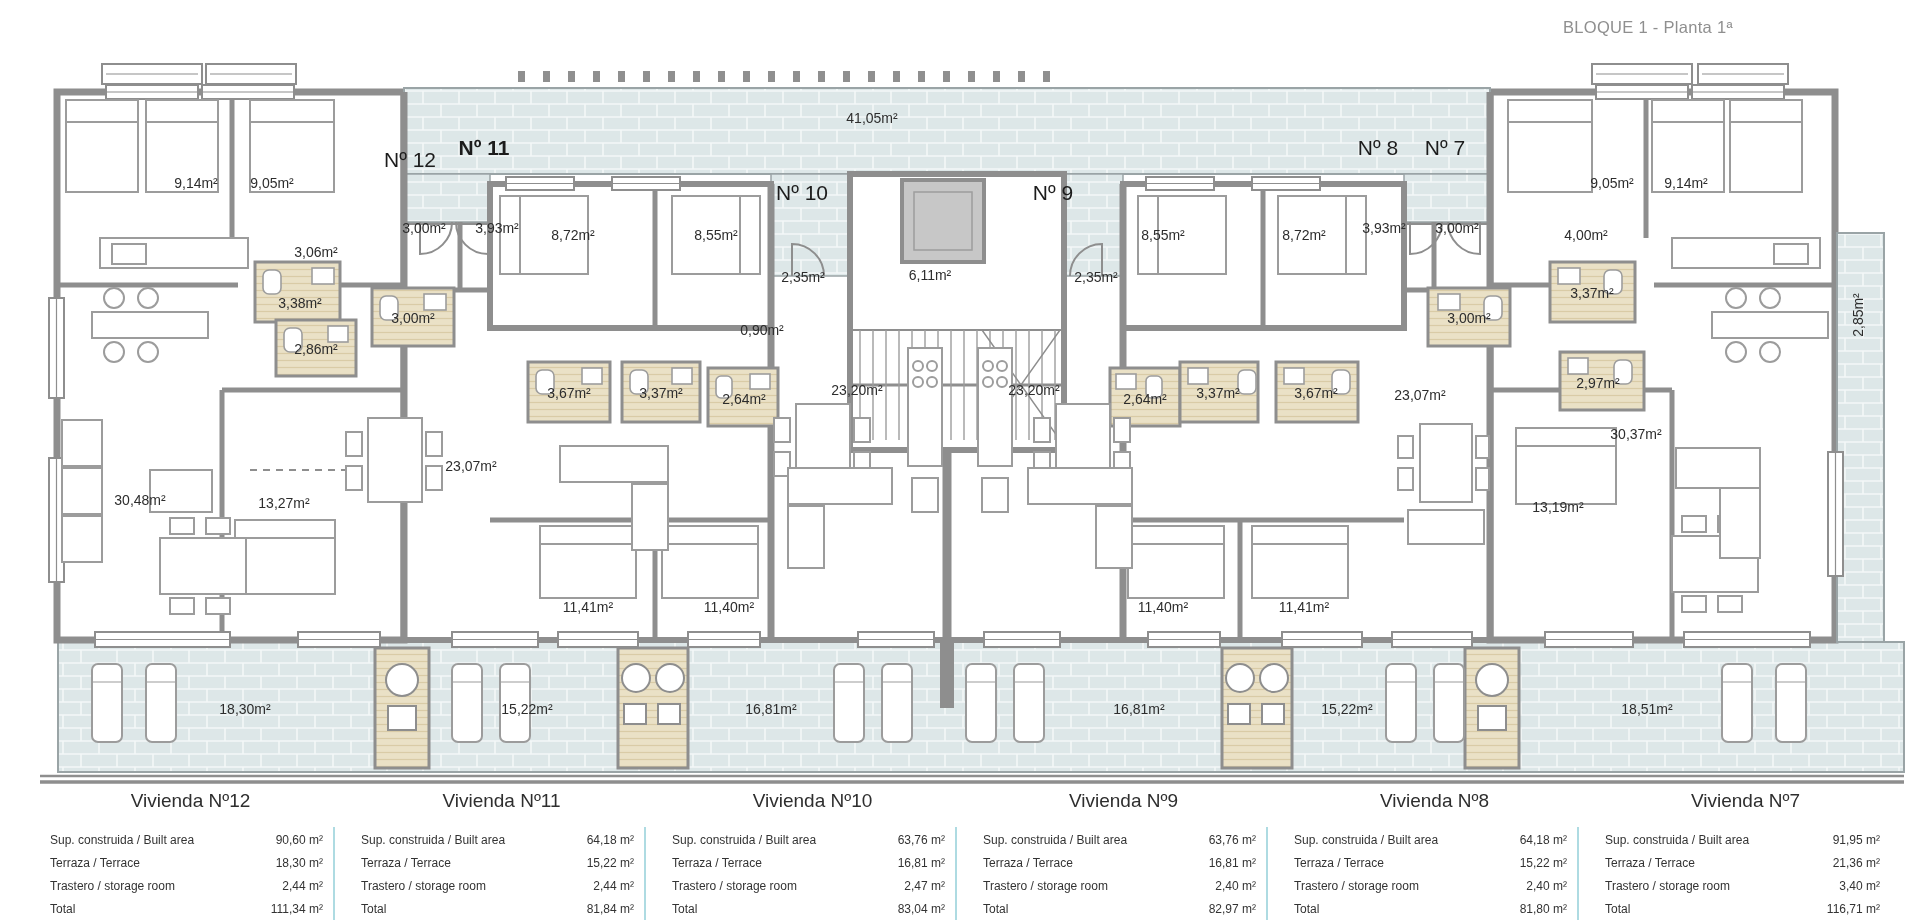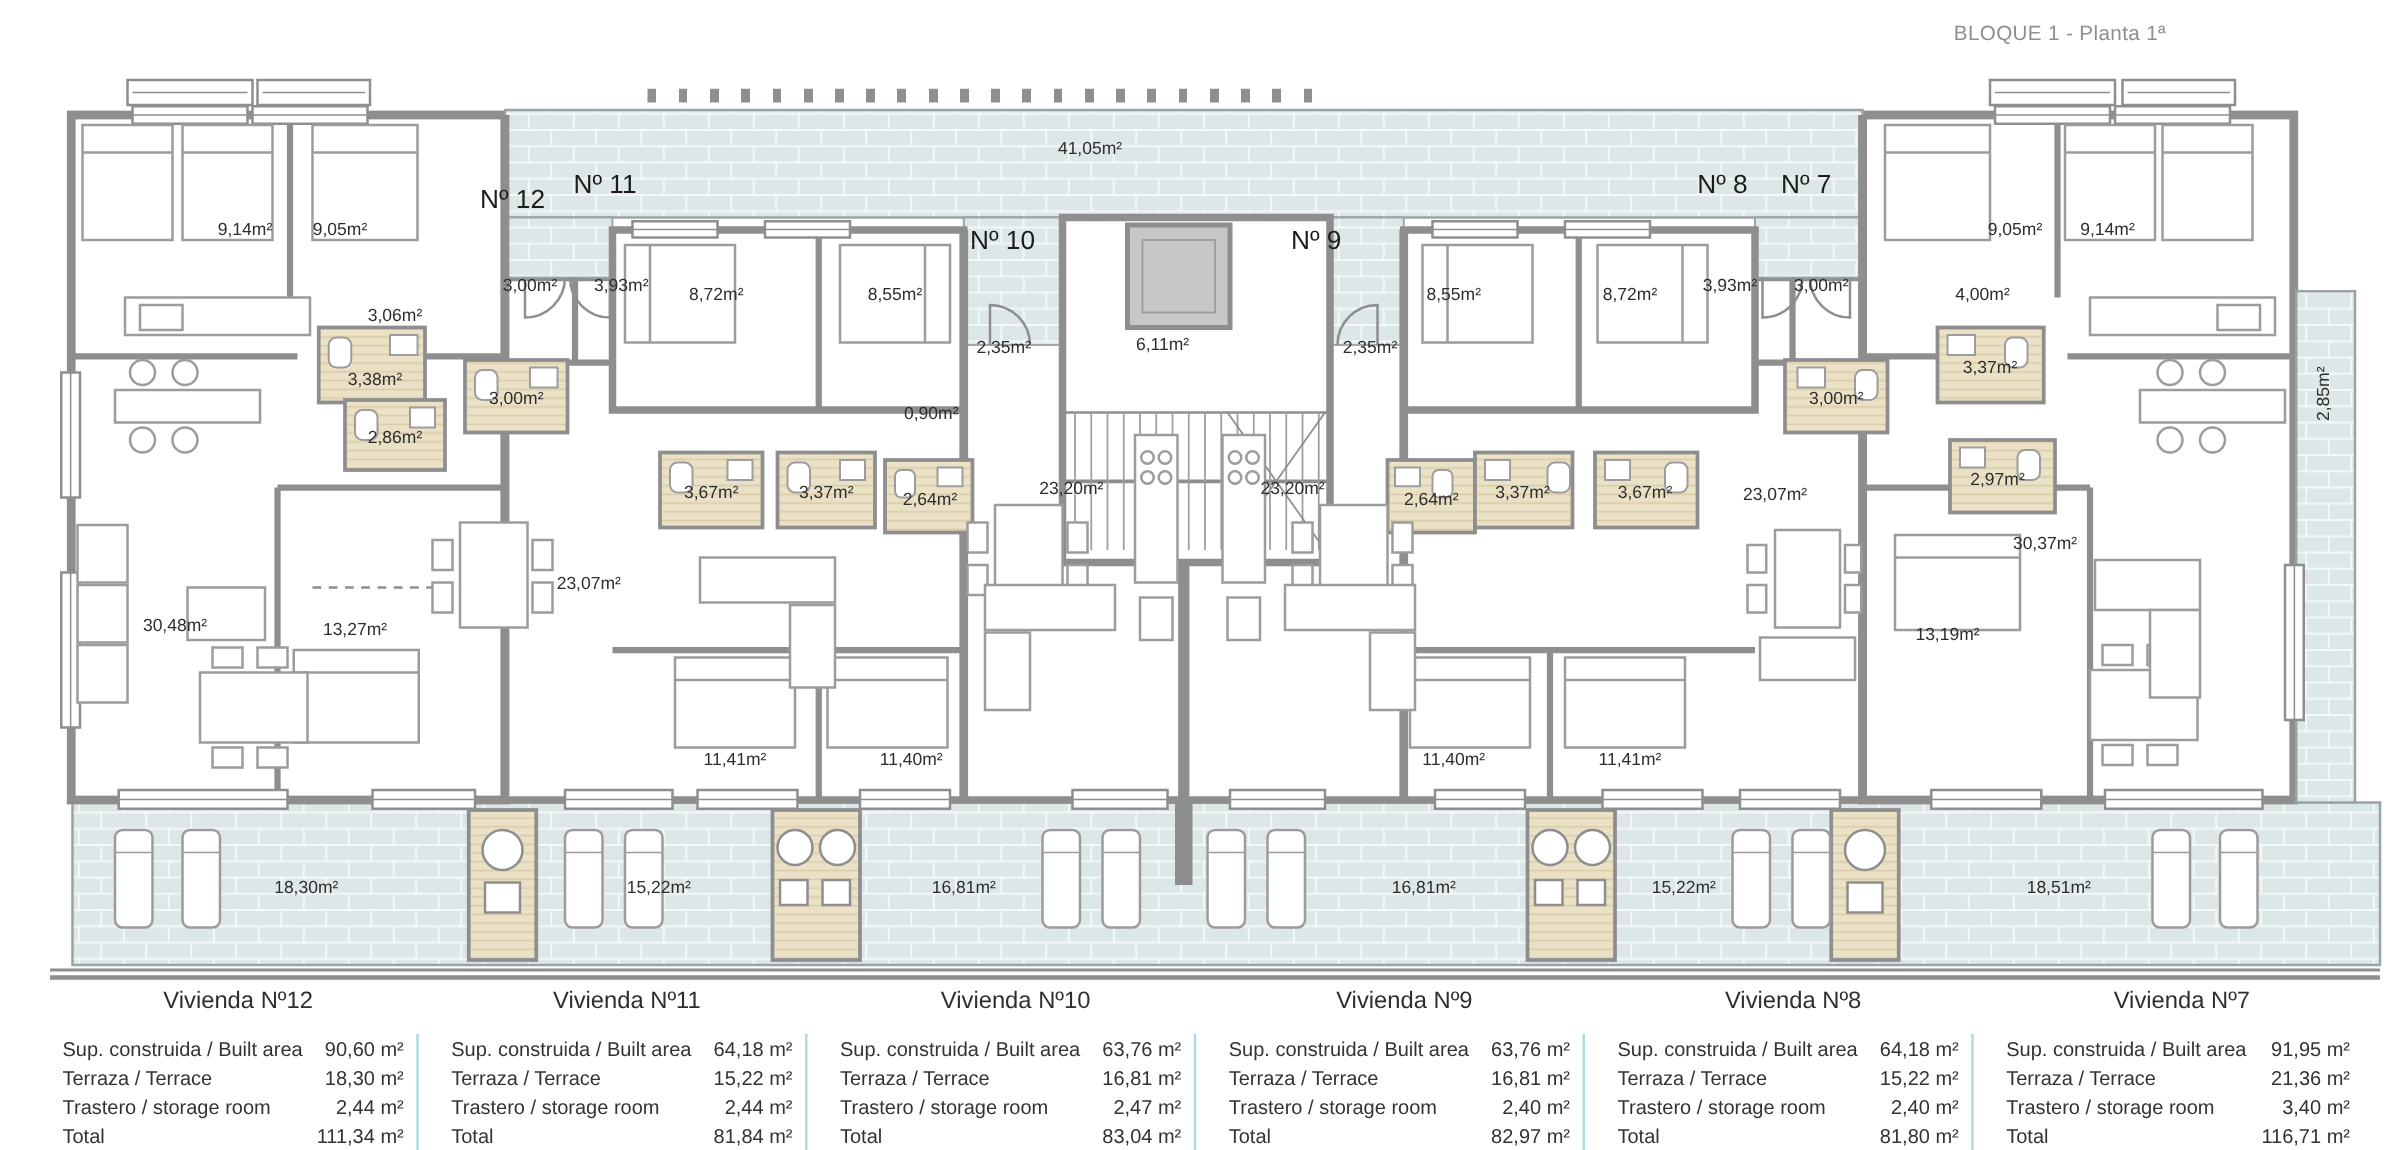--- a/index.html
+++ b/index.html
@@ -11,21 +11,21 @@
   .pl{position:absolute;transform:translate(-50%,-50%);font-size:14px;color:#2d2d2d;white-space:nowrap;}
   .pl.unit{font-size:21px;color:#1c1c1c;}
   .balusters{position:absolute;left:518px;top:71px;width:534px;height:11px;
              background:repeating-linear-gradient(90deg,#8f8f8f 0 7px,transparent 7px 25px);}
   .tables{position:absolute;top:790px;left:40px;width:1856px;display:grid;
           grid-template-columns:repeat(6,1fr);column-gap:10px;color:#333;}
   .ucol{padding:0 6px;}
   .utitle{text-align:center;font-size:19px;margin-bottom:15px;color:#2e2e2e;}
   .rows{padding:2px 10px 4px 4px;}
   .ucol:not(:last-child) .rows{border-right:2px solid #aedbe2;}
-  .trow{display:flex;justify-content:space-between;font-size:16px;line-height:23px;}
+  .trow{display:flex;justify-content:space-between;font-size:12px;line-height:23px;}
   .trow .lab{white-space:nowrap;}
   .trow .val{white-space:nowrap;text-align:right;}
 </style>
 </head>
 <body>
 
 <div class="page">
   <div class="doc-title">BLOQUE 1 - Planta 1ª</div>
 
   <div class="plan">
@@ -323,21 +323,21 @@
           <circle cx="988" cy="382" r="5"></circle>
           <circle cx="1002" cy="382" r="5"></circle>
         <rect x="912" y="478" width="26" height="34"></rect>
           <rect x="982" y="478" width="26" height="34"></rect>
       </g>
     </svg>
 
     <div class="balusters"></div>
     <div id="plan-labels">
         <span class="pl unit" style="left: 410px; top: 160px;">Nº 12</span>
-        <span class="pl unit" style="left: 484px; top: 148px;">Nº 11</span>
+        <span class="pl unit" style="left: 484px; top: 148px; font-weight: bold;">Nº 11</span>
         <span class="pl unit" style="left: 802px; top: 193px;">Nº 10</span>
         <span class="pl unit" style="left: 1053px; top: 193px;">Nº 9</span>
         <span class="pl unit" style="left: 1378px; top: 148px;">Nº 8</span>
         <span class="pl unit" style="left: 1445px; top: 148px;">Nº 7</span>
         <span class="pl" style="left: 872px; top: 118px;">41,05m²</span>
         <span class="pl" style="left: 196px; top: 183px;">9,14m²</span>
         <span class="pl" style="left: 272px; top: 183px;">9,05m²</span>
         <span class="pl" style="left: 316px; top: 252px;">3,06m²</span>
         <span class="pl" style="left: 424px; top: 228px;">3,00m²</span>
         <span class="pl" style="left: 497px; top: 228px;">3,93m²</span>
@@ -349,21 +349,21 @@
         <span class="pl" style="left: 1163px; top: 235px;">8,55m²</span>
         <span class="pl" style="left: 1304px; top: 235px;">8,72m²</span>
         <span class="pl" style="left: 1384px; top: 228px;">3,93m²</span>
         <span class="pl" style="left: 1457px; top: 228px;">3,00m²</span>
         <span class="pl" style="left: 1612px; top: 183px;">9,05m²</span>
         <span class="pl" style="left: 1686px; top: 183px;">9,14m²</span>
         <span class="pl" style="left: 1586px; top: 235px;">4,00m²</span>
         <span class="pl" style="left: 300px; top: 303px;">3,38m²</span>
         <span class="pl" style="left: 413px; top: 318px;">3,00m²</span>
         <span class="pl" style="left: 316px; top: 349px;">2,86m²</span>
-        <span class="pl" style="left: 745px; top: 330px;">0,90m²</span>
+        <span class="pl" style="left: 762px; top: 330px;">0,90m²</span>
         <span class="pl" style="left: 569px; top: 393px;">3,67m²</span>
         <span class="pl" style="left: 661px; top: 393px;">3,37m²</span>
         <span class="pl" style="left: 744px; top: 399px;">2,64m²</span>
         <span class="pl" style="left: 857px; top: 390px;">23,20m²</span>
         <span class="pl" style="left: 1034px; top: 390px;">23,20m²</span>
         <span class="pl" style="left: 1145px; top: 399px;">2,64m²</span>
         <span class="pl" style="left: 1218px; top: 393px;">3,37m²</span>
         <span class="pl" style="left: 1316px; top: 393px;">3,67m²</span>
         <span class="pl" style="left: 1469px; top: 318px;">3,00m²</span>
         <span class="pl" style="left: 1592px; top: 293px;">3,37m²</span>

